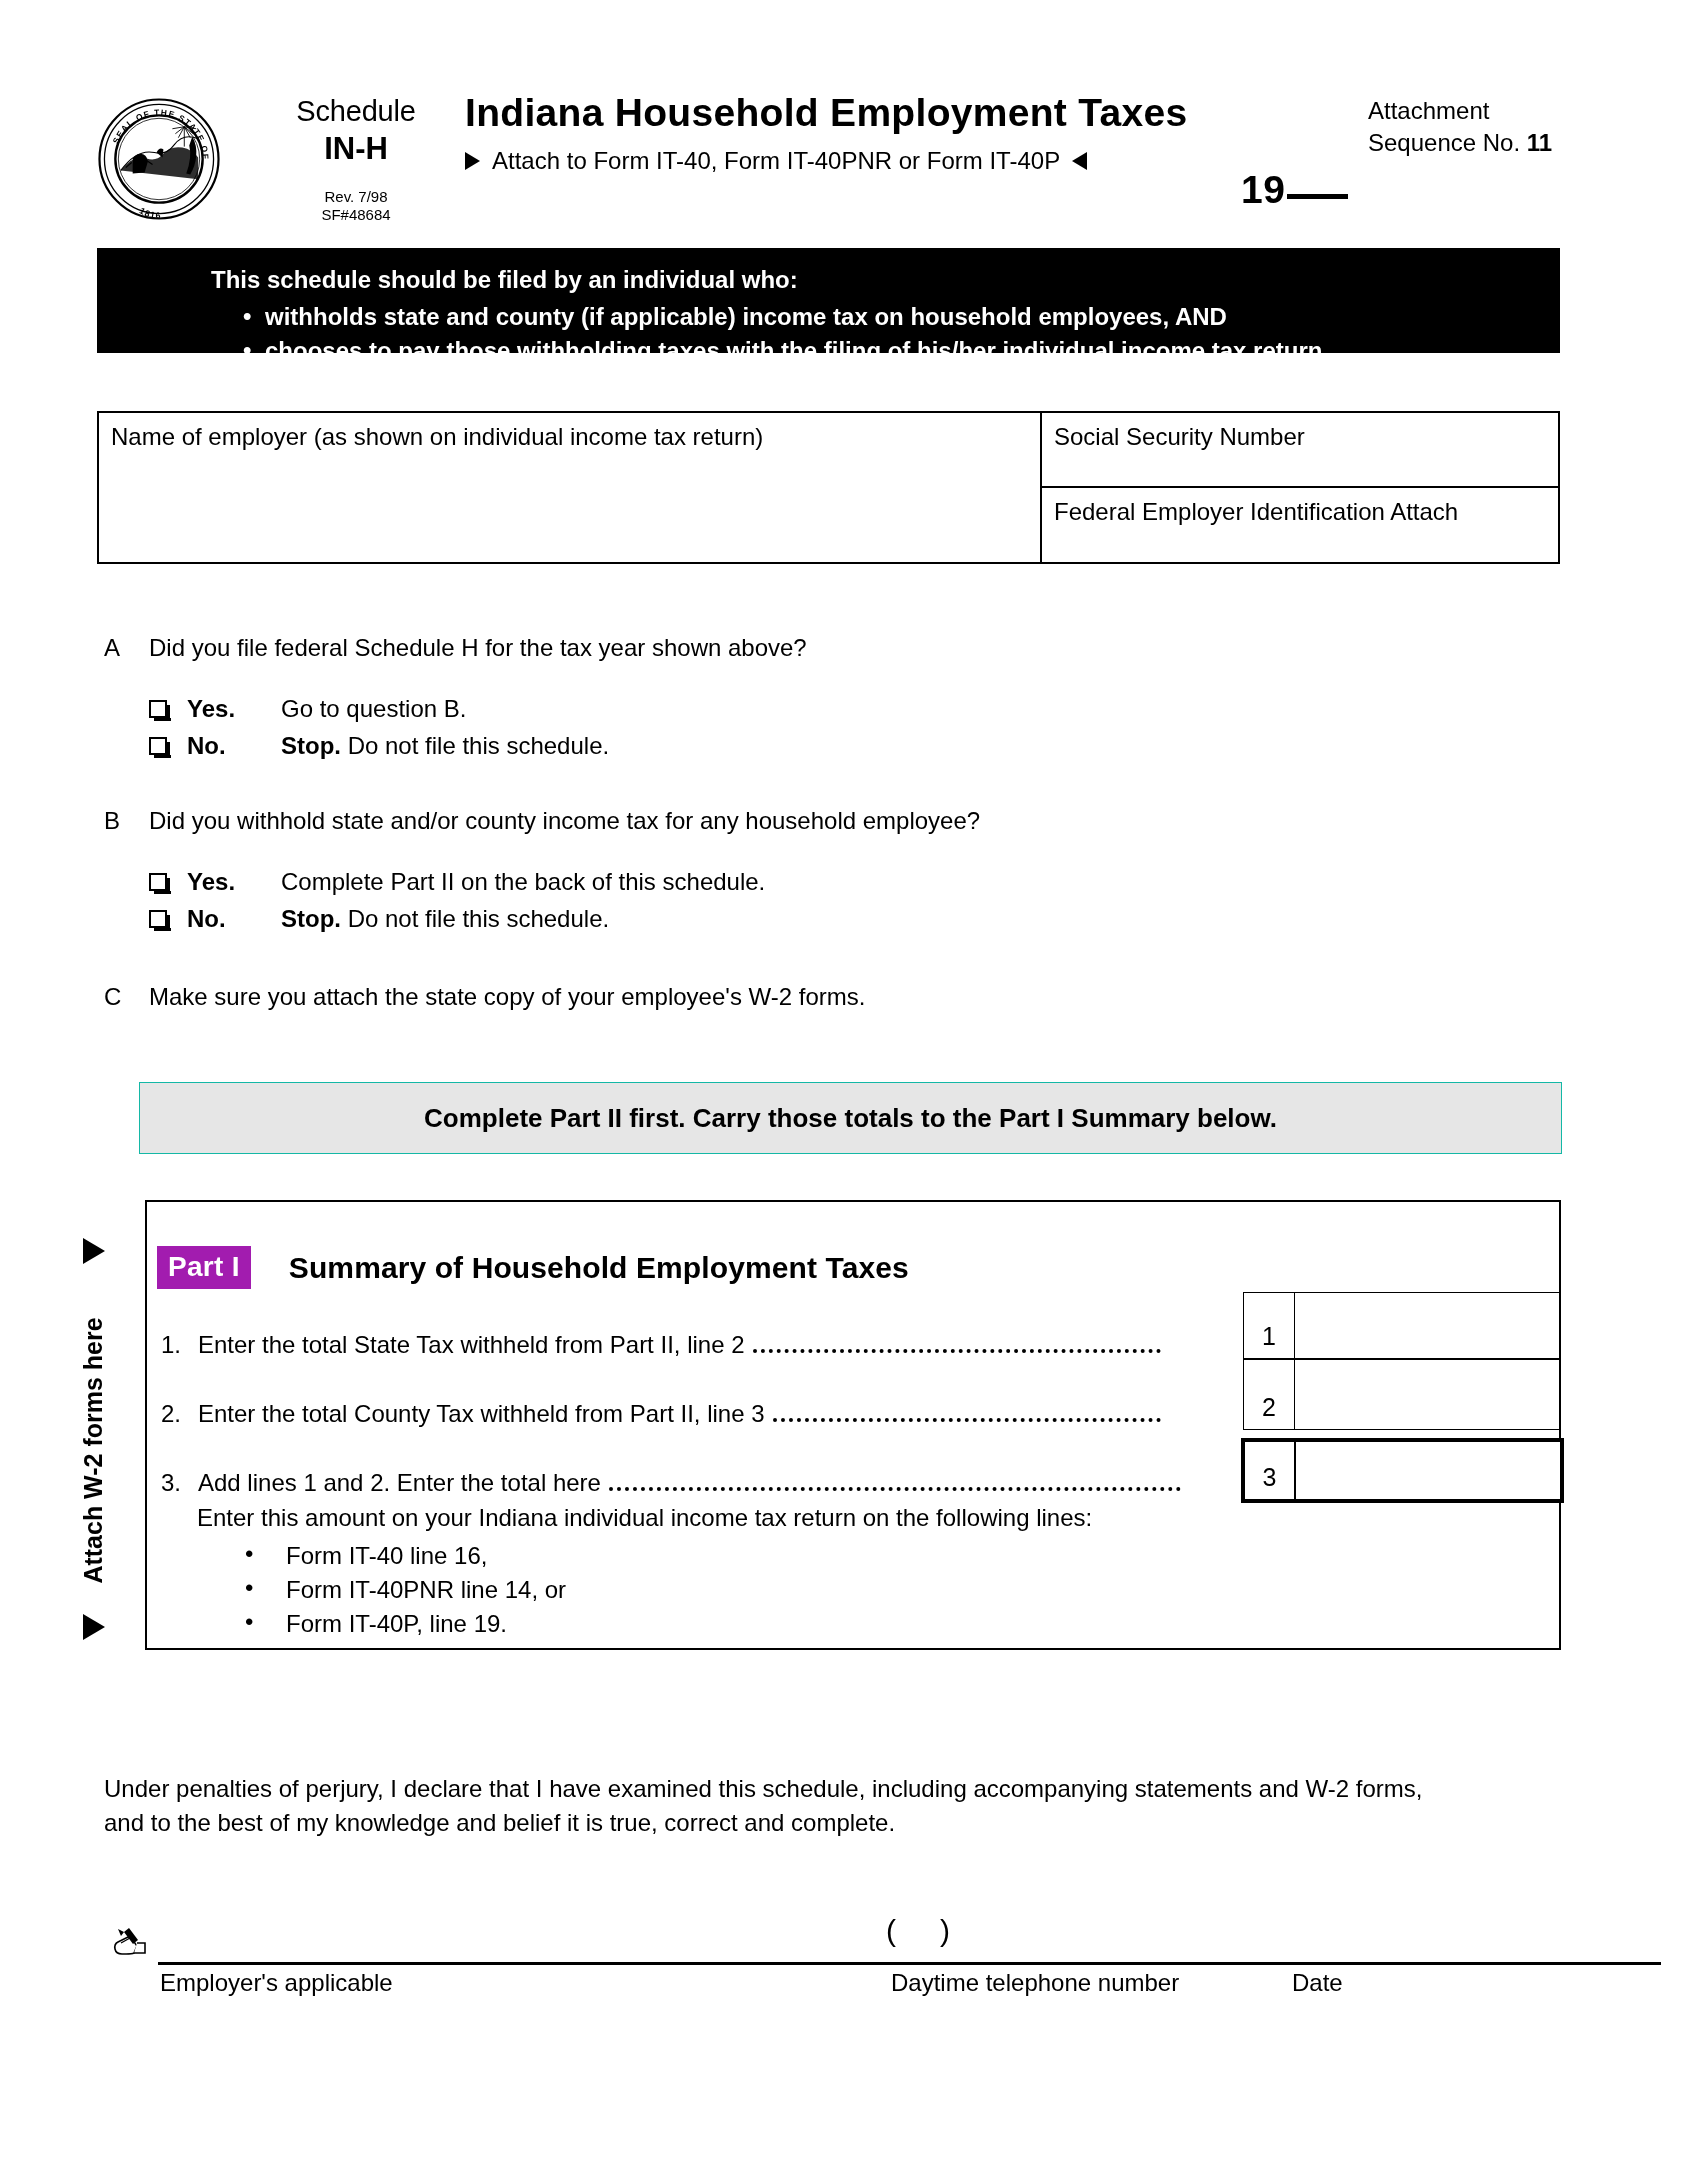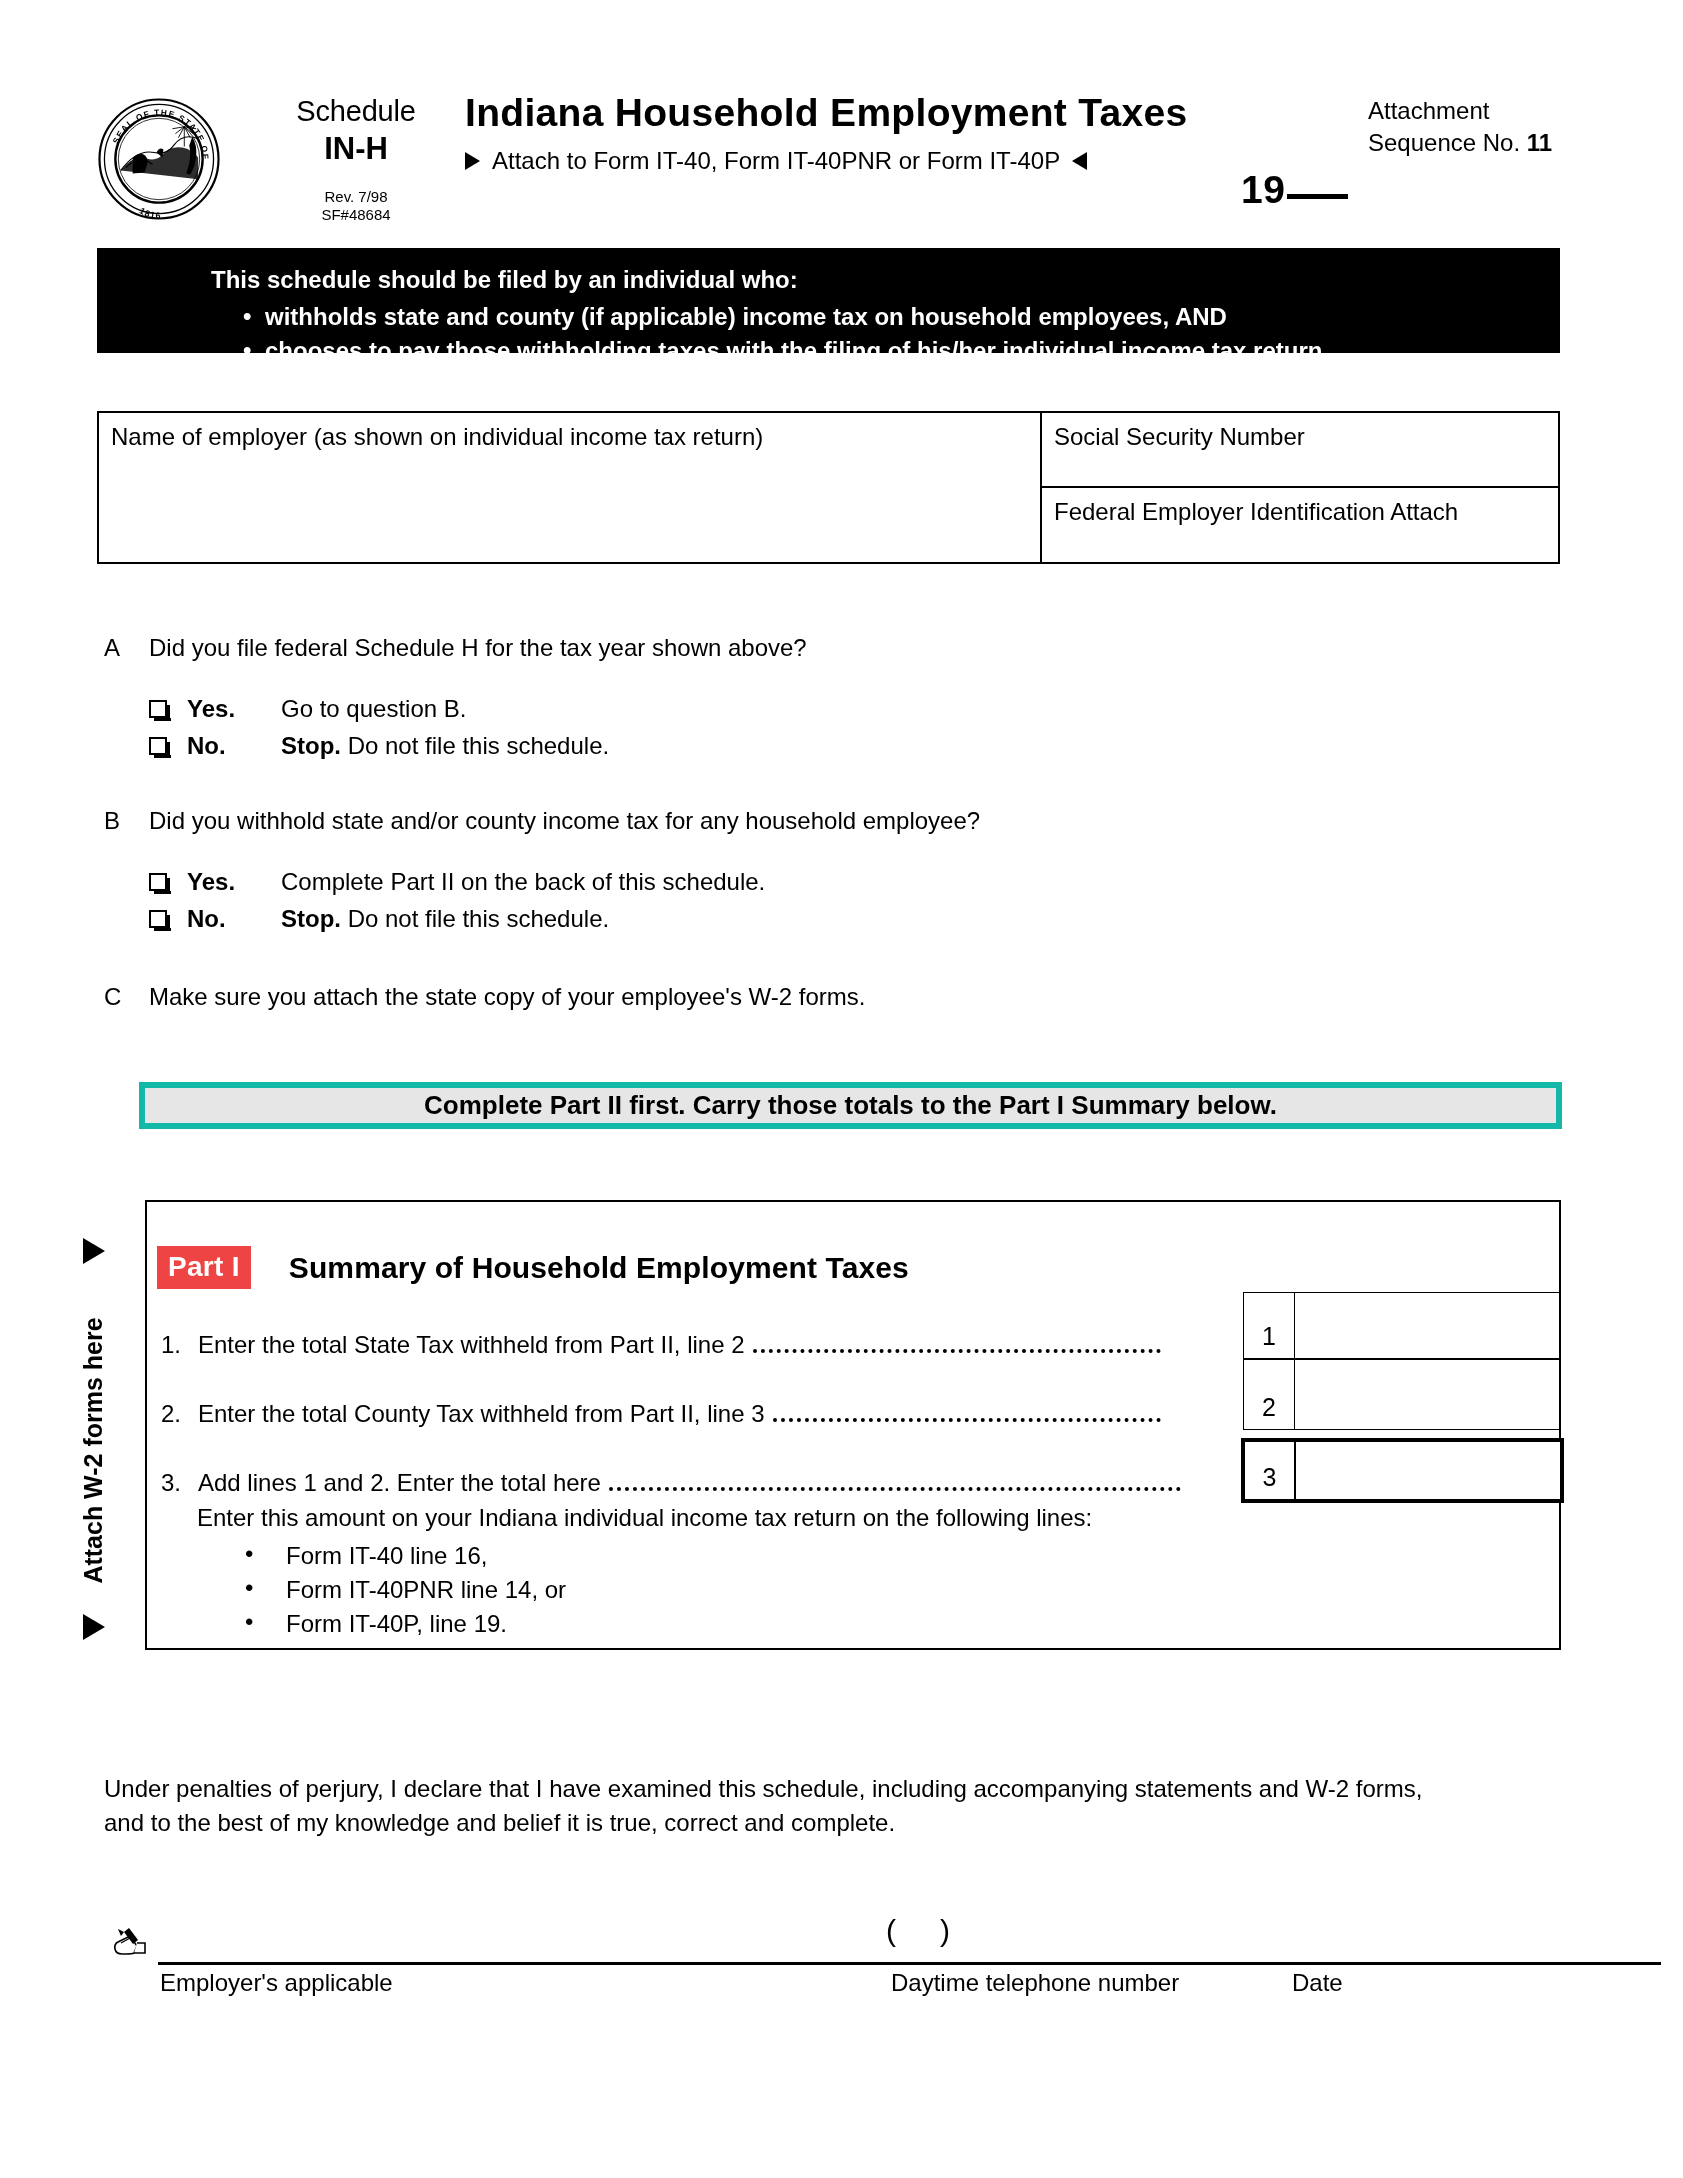--- a/index.html
+++ b/index.html
@@ -252,23 +252,23 @@
     flex: none;
   }
   .opt-desc b { font-weight: bold; }
 
   
   .gray-banner {
     position: absolute;
     left: 139px;
     top: 1082px;
     width: 1423px;
-    height: 47px;
+    height: 72px;
     background: #e6e6e6;
-    border: 6px solid #14b8a6;
+    border: 1px solid #14b8a6;
     box-sizing: border-box;
     display: flex;
     align-items: center;
     justify-content: center;
     font-size: 26px;
     font-weight: bold;
   }
 
   
   .part1-box {
@@ -281,21 +281,21 @@
     box-sizing: border-box;
   }
   .part1-header {
     position: absolute;
     left: 10px;
     top: 44px;
     display: flex;
     align-items: center;
   }
   .part1-tag {
-    background: #ef4444;
+    background: #a21caf;
     color: #fff;
     font-size: 28px;
     font-weight: bold;
     padding: 5px 11px 6px 11px;
     letter-spacing: 0.3px;
   }
   .part1-title {
     font-size: 30px;
     font-weight: bold;
     margin-left: 38px;

